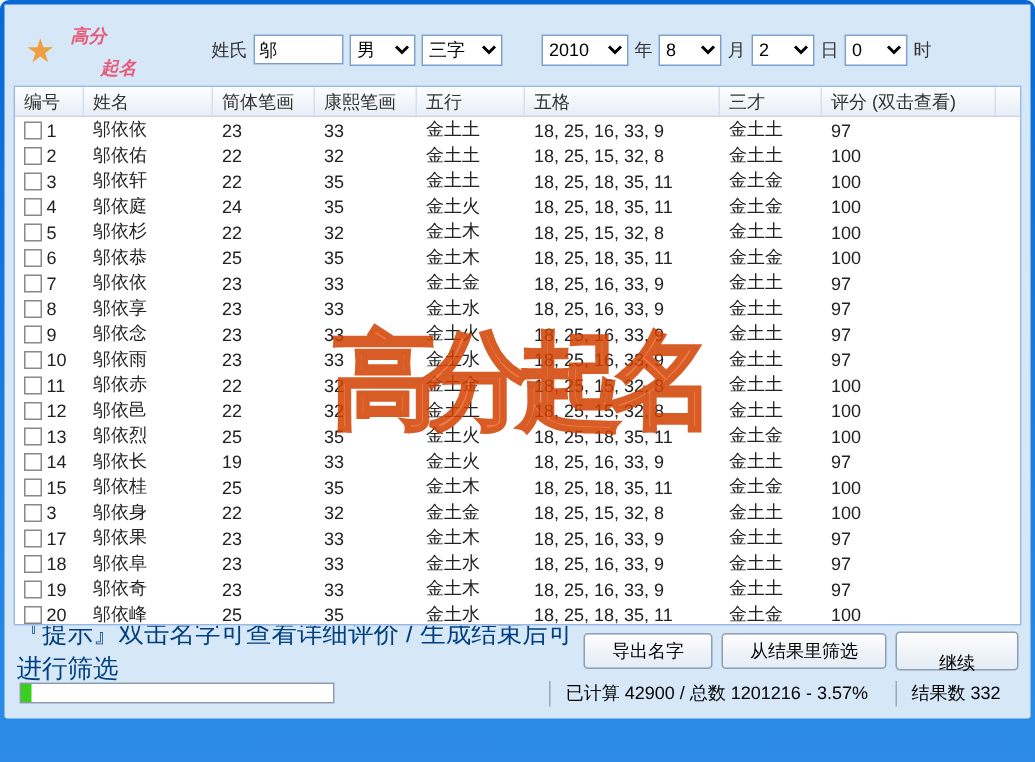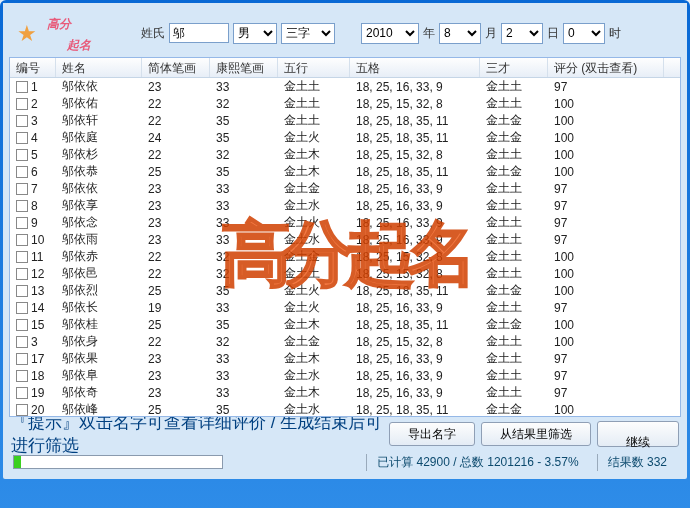--- a/index.html
+++ b/index.html
@@ -32,21 +32,21 @@
 .cell { padding: 1px 6px; overflow: hidden; white-space: nowrap; font-size: 12px; color: #222; }
 .cell.col0 { display: flex; align-items: center; gap: 3px; }
 .chk { width: 12px; height: 12px; border: 1px solid #888; background: #fff; display: inline-block; }
 .watermark { position: absolute; top: 55%; left: 50%; transform: translate(-50%, -50%); font-family: "STKaiti", "KaiTi", serif; font-size: 70px; font-weight: bold; color: #f06020; -webkit-text-stroke: 2px #d04000; opacity: 0.85; pointer-events: none; letter-spacing: -8px; white-space: nowrap; }
 .footer { display: flex; align-items: center; height: 34px; padding: 4px 2px; gap: 6px; }
 .hint { color: #004080; font-size: 17px; flex: 1; }
 .btn { background: linear-gradient(#fdfdfd, #e4ecf5); border: 1px solid #8f9fb5; border-radius: 3px; height: 24px; padding: 0 18px; cursor: pointer; font-size: 12px; }
 .statusbar { display: flex; align-items: center; gap: 8px; height: 22px; padding: 0 4px; }
 .progress { flex: 0 0 210px; height: 14px; border: 1px solid #8a9aae; background: #fff; position: relative; }
 .progress-fill { background: #3bd020; height: 100%; width: 4%; }
-.stat-text { color: #0c4a6e; font-size: 12px; }
+.stat-text { color: #000000; font-size: 12px; }
 .stat-chunk { border-left: 1px solid #9ab; padding: 0 10px; }
 .scroll-ph { width: 16px; }
 </style>
 </head>
 <body>
 
 <div class="window">
   <div class="client">
     <div class="topbar">
       <div class="logo-box">

